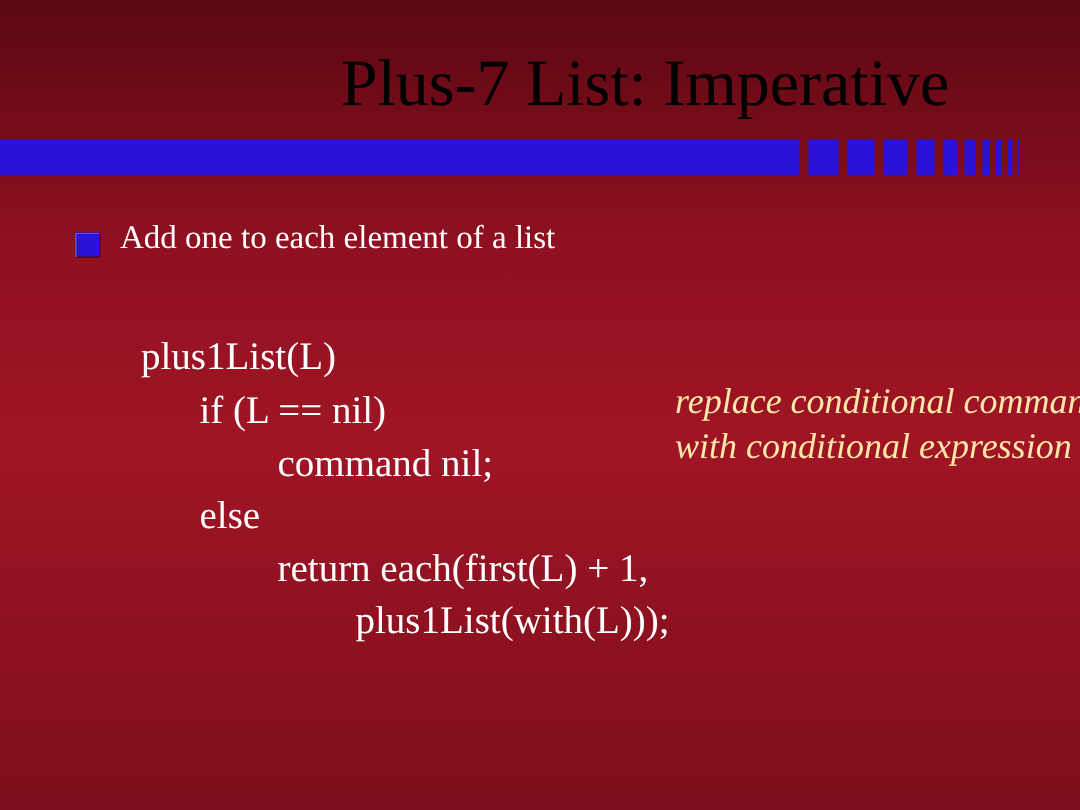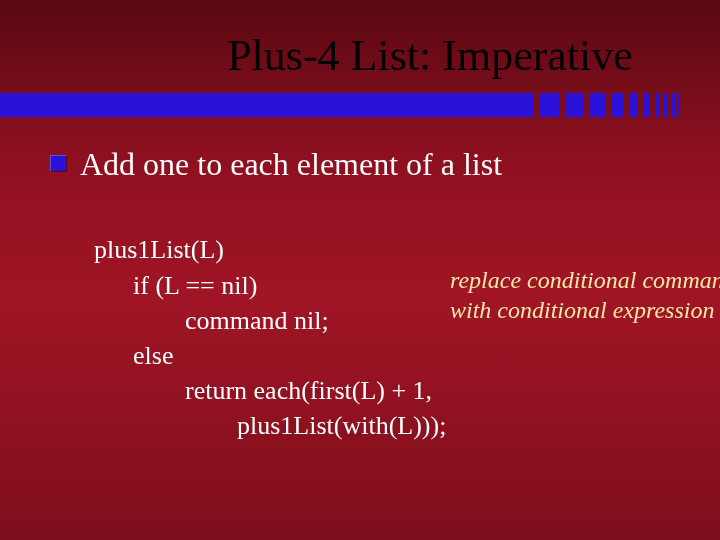--- a/index.html
+++ b/index.html
@@ -53,21 +53,21 @@
   }
   .bullet-icon {
     width: 16px;
     height: 16px;
     background: #2a12d8;
     margin-top: 10px;
     flex-shrink: 0;
     box-shadow: 1px 1px 0 rgba(0,0,0,0.4), inset 1px 1px 0 rgba(255,255,255,0.25);
   }
   .bullet-text {
-    font-size: 32px;
+    font-size: 22px;
     color: #fff;
     line-height: 1.2;
   }
   .code-block {
     font-size: 26px;
     color: #fff;
     line-height: 1.35;
     padding-left: 44px;
     white-space: pre;
     position: relative;
@@ -80,21 +80,21 @@
     font-style: italic;
     color: #ffe9a8;
     line-height: 1.25;
     white-space: normal;
     width: 290px;
   }
 </style>
 </head>
 <body>
 
-<div class="title">Plus-4 List: Imperative</div>
+<div class="title">Plus-7 List: Imperative</div>
 
 <div class="stripe">
   <div class="stripe-fill"></div>
   <div class="stripe-ticks">
     <span class="tick" style="width:20px;margin-left:6px"></span>
     <span class="tick" style="width:18px;margin-left:6px"></span>
     <span class="tick" style="width:16px;margin-left:6px"></span>
     <span class="tick" style="width:12px;margin-left:6px"></span>
     <span class="tick" style="width:9px;margin-left:6px"></span>
     <span class="tick" style="width:7px;margin-left:5px"></span>

